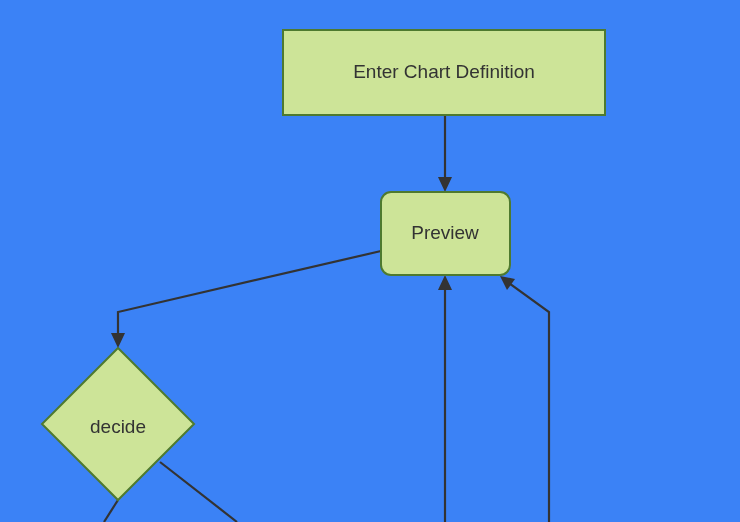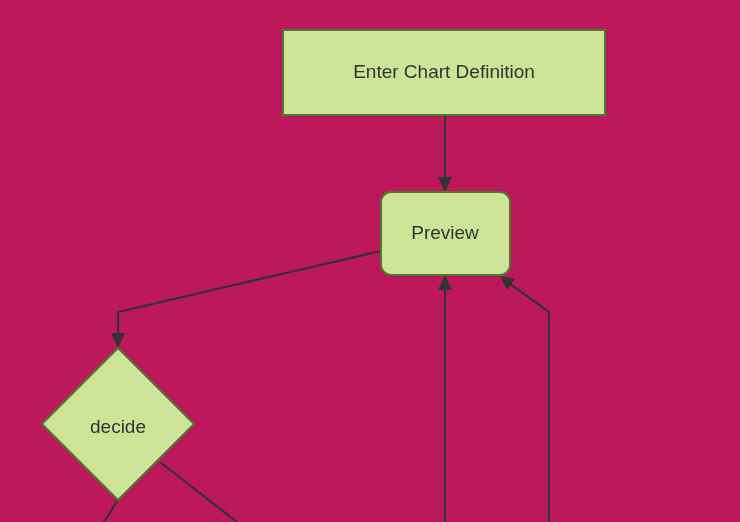--- a/index.html
+++ b/index.html
@@ -47,21 +47,21 @@
     stroke-linejoin: miter;
   }
   .edge-arrow {
     fill: #333333;
     stroke: none;
   }
 </style>
 </head>
 <body>
 
-<div id="diagram-root" style="background: #be185d;">
+<div id="diagram-root" style="background: #3b82f6;">
   <svg id="flowchart" viewBox="0 0 740 522" xmlns="http://www.w3.org/2000/svg">
 
     <g>
 
       <g>
         <path class="edge-path" d="M 445 115 L 445 184" style="stroke: rgb(51, 51, 51);"></path>
         <path class="edge-arrow" d="M 445 192 L 438 177 L 452 177 Z" style="fill: rgb(51, 51, 51);"></path>
       </g>
 
       <g>

